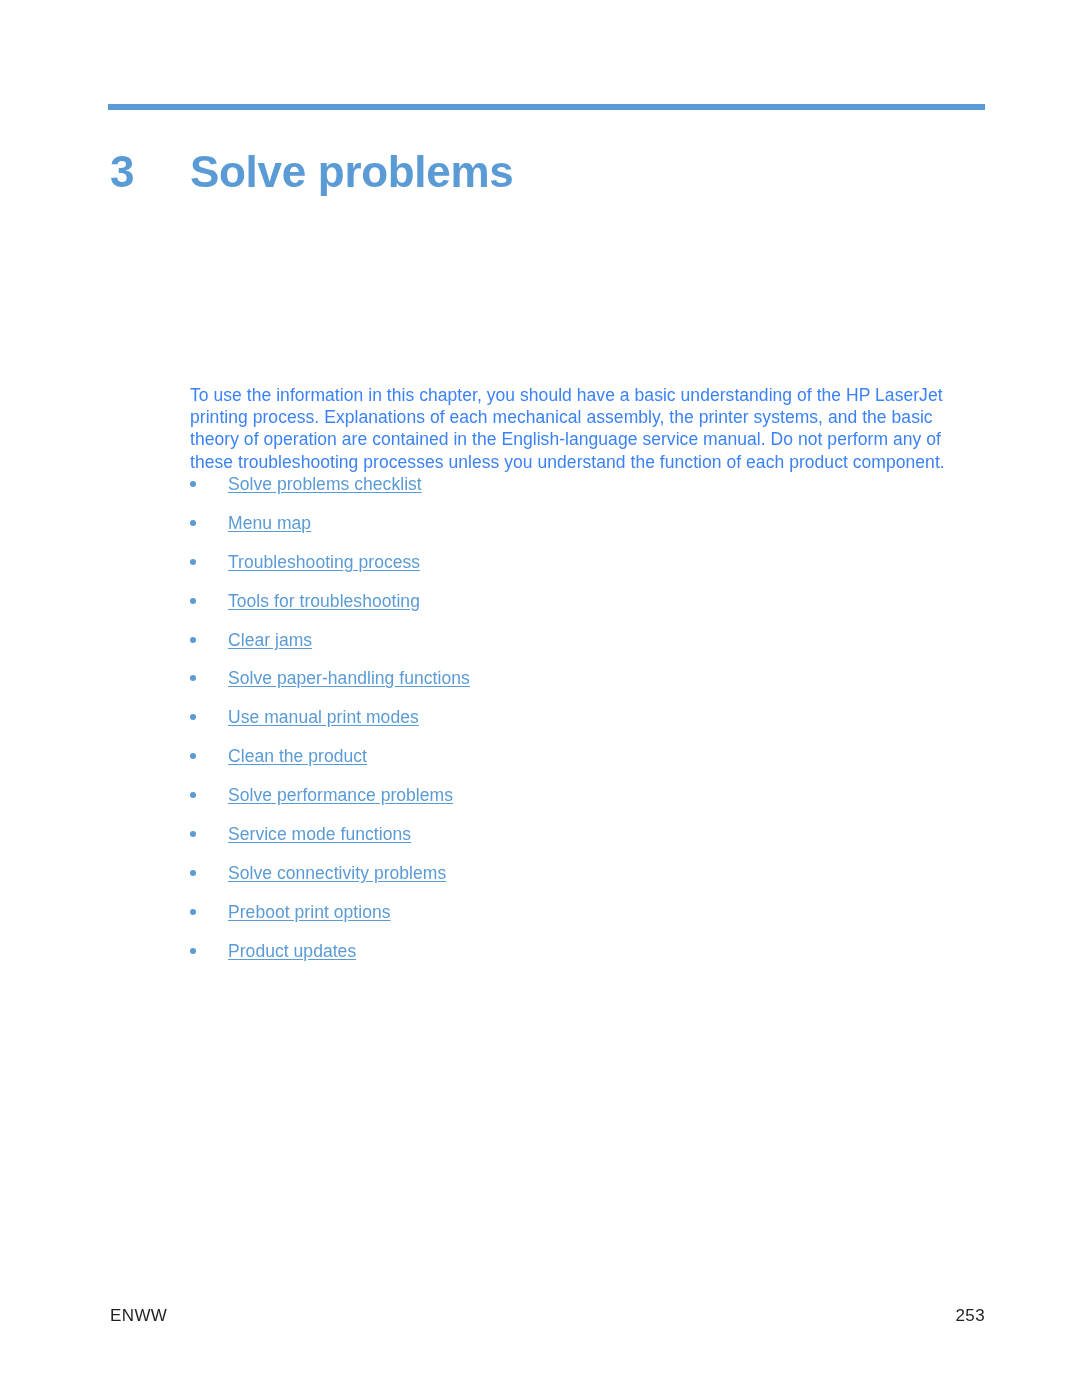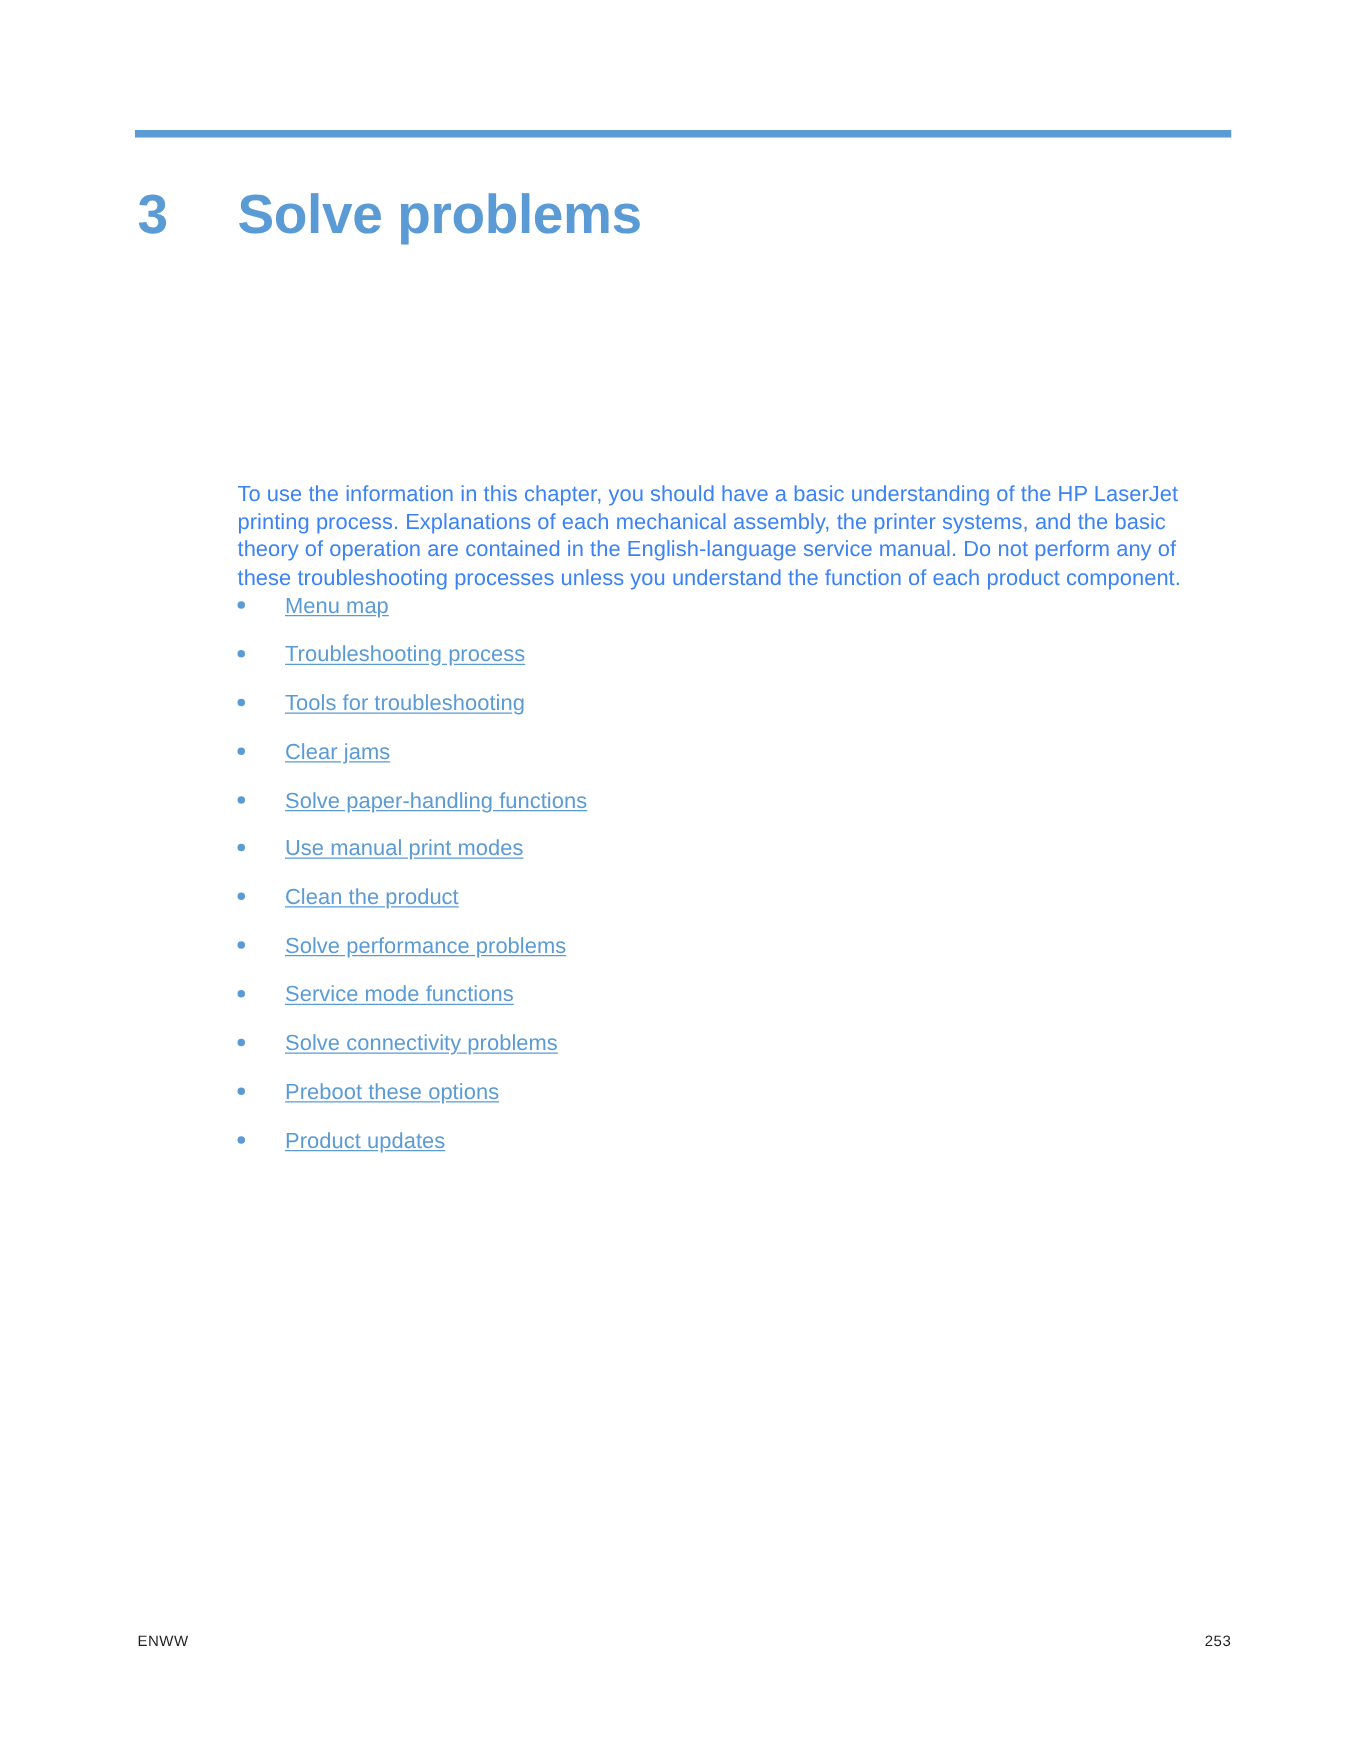--- a/index.html
+++ b/index.html
@@ -104,41 +104,45 @@
 
   
   .footer {
     position: absolute;
     left: 110px;
     top: 1306px;
     width: 875px;
     display: flex;
     justify-content: space-between;
     align-items: baseline;
-    font-size: 12px;
+    font-size: 17px;
     color: #231f20;
     letter-spacing: 0.4px;
   }
   .footer-right { text-align: right; }
 </style>
 </head>
 <body>
 
 <div class="page">
 
   <div class="chapter-rule"></div>
 
   <h1 class="chapter-title">
     <span class="chapter-number">3</span>
     <span class="chapter-name">Solve problems</span>
   </h1>
 
   <p class="intro-paragraph">To use the information in this chapter, you should have a basic understanding of the HP LaserJet printing process. Explanations of each mechanical assembly, the printer systems, and the basic theory of operation are contained in the English-language service manual. Do not perform any of these troubleshooting processes unless you understand the function of each product component.</p>
 
   <ul class="link-list">
+    <li class="link-item">
+      <span class="link-bullet"></span>
+      <a class="link-anchor">Solve problems checklist</a>
+    </li>
     <li class="link-item">
       <span class="link-bullet"></span>
       <a class="link-anchor">Menu map</a>
     </li>
     <li class="link-item">
       <span class="link-bullet"></span>
       <a class="link-anchor">Troubleshooting process</a>
     </li>
     <li class="link-item">
       <span class="link-bullet"></span>
@@ -167,21 +171,21 @@
     <li class="link-item">
       <span class="link-bullet"></span>
       <a class="link-anchor">Service mode functions</a>
     </li>
     <li class="link-item">
       <span class="link-bullet"></span>
       <a class="link-anchor">Solve connectivity problems</a>
     </li>
     <li class="link-item">
       <span class="link-bullet"></span>
-      <a class="link-anchor">Preboot these options</a>
+      <a class="link-anchor">Preboot print options</a>
     </li>
     <li class="link-item">
       <span class="link-bullet"></span>
       <a class="link-anchor">Product updates</a>
     </li>
   </ul>
 
   <div class="footer">
     <span class="footer-left">ENWW</span>
     <span class="footer-right">253</span>

